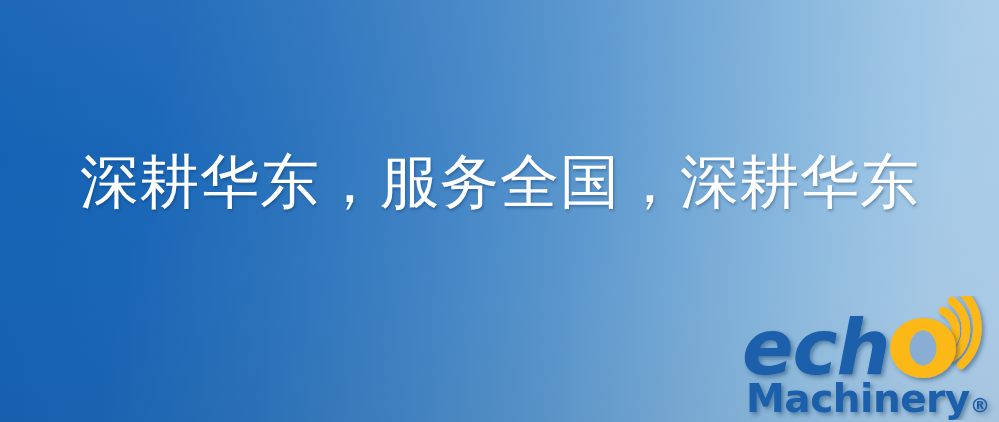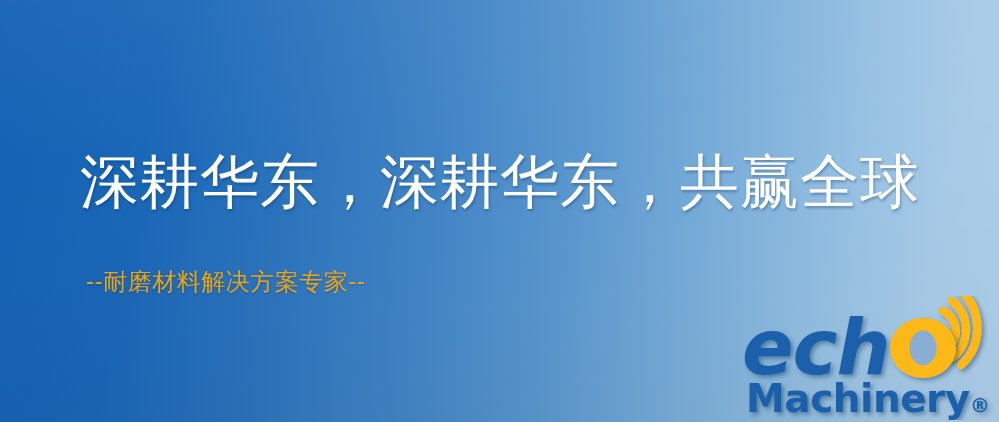--- a/index.html
+++ b/index.html
@@ -81,23 +81,22 @@
     height: 124px;
     z-index: 4;
   }
   .logo svg { display: block; width: 100%; height: 100%; }
 </style>
 </head>
 <body>
 
 <div class="banner">
 
-  <div class="headline">深耕华东，深耕华东，共赢全球</div>
+  <div class="headline">深耕华东，服务全国，深耕华东</div>
 
-  <div class="subtitle">--耐磨材料解决方案专家--</div>
 
   <div class="logo">
     <svg viewBox="0 0 252 124" xmlns="http://www.w3.org/2000/svg" aria-hidden="true">
       <defs>
         <filter id="ds" x="-20%" y="-20%" width="150%" height="150%">
           <feDropShadow dx="2.5" dy="2.5" stdDeviation="2.2" flood-color="#0b2f57" flood-opacity="0.42"></feDropShadow>
         </filter>
       </defs>
 
       <g filter="url(#ds)" fill="none" stroke="#fcb813" stroke-width="8.5" stroke-linecap="round">

